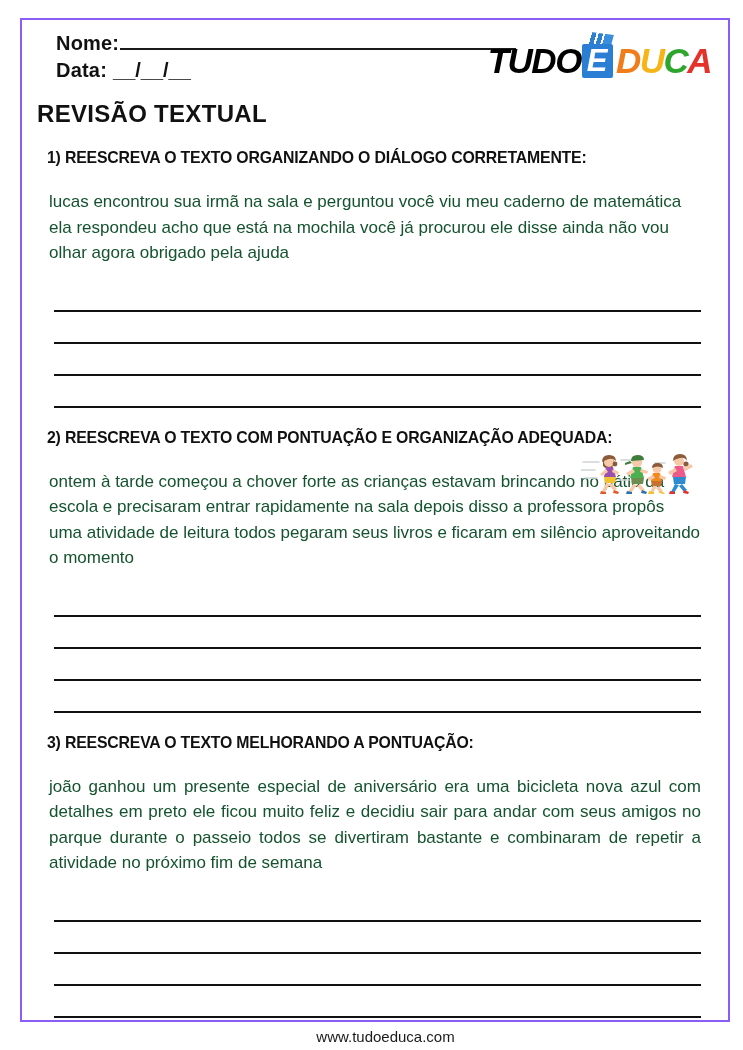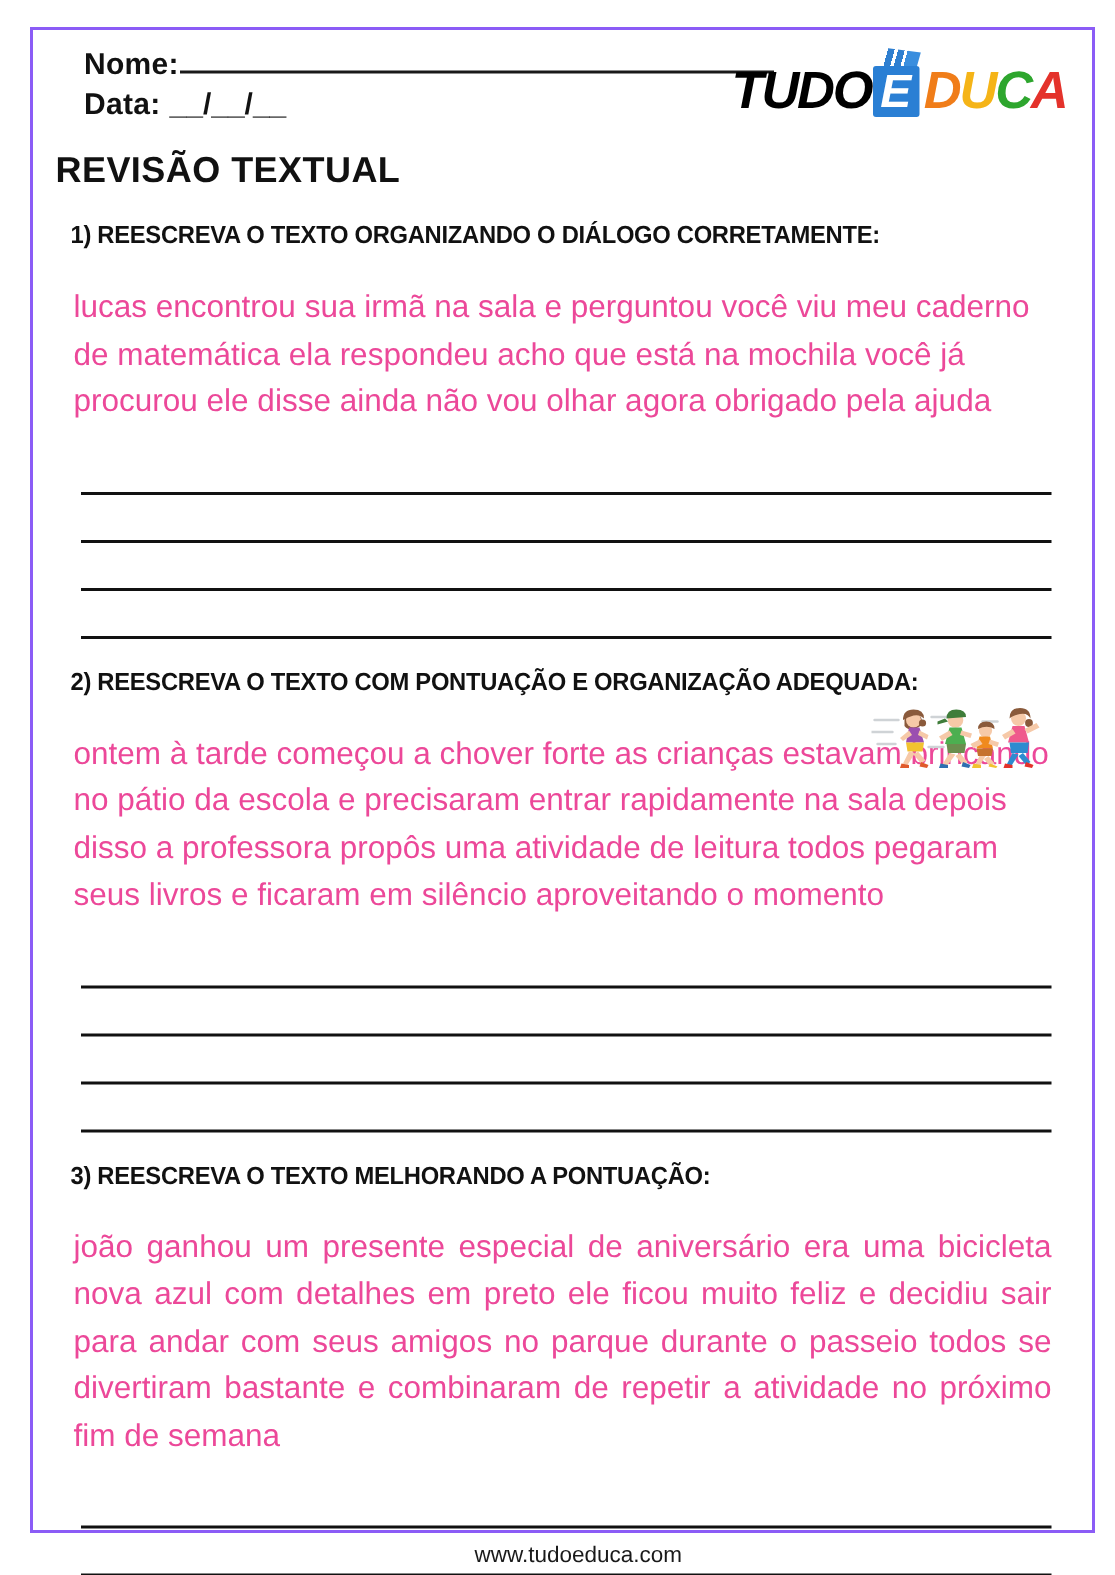--- a/index.html
+++ b/index.html
@@ -141,23 +141,23 @@
     font-size: 16.5px;
     font-weight: bold;
     letter-spacing: -0.2px;
     margin: 20px 0 0 10px;
     font-stretch: condensed;
     transform: scaleX(0.96);
     transform-origin: left center;
   }
   .q-text {
     margin: 22px 12px 0 12px;
-    font-size: 21px;
+    font-size: 17px;
     line-height: 1.5;
-    color: #ec4899;
+    color: #14532d;
   }
   .q-text.justified { text-align: justify; }
 
   .lines {
     margin: 18px 0 0 0;
     padding: 0 12px 0 17px;
   }
   .answer-line {
     height: 30px;
     border-bottom: 2.2px solid #111111;

